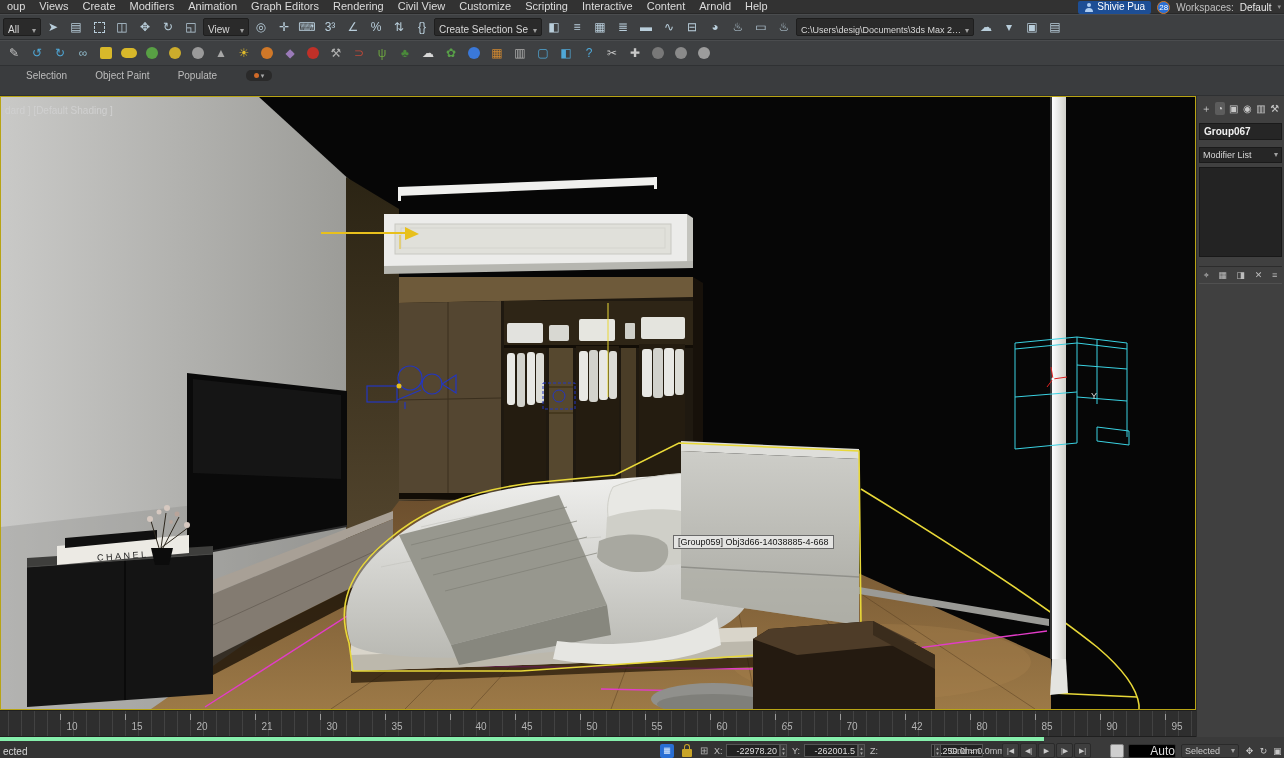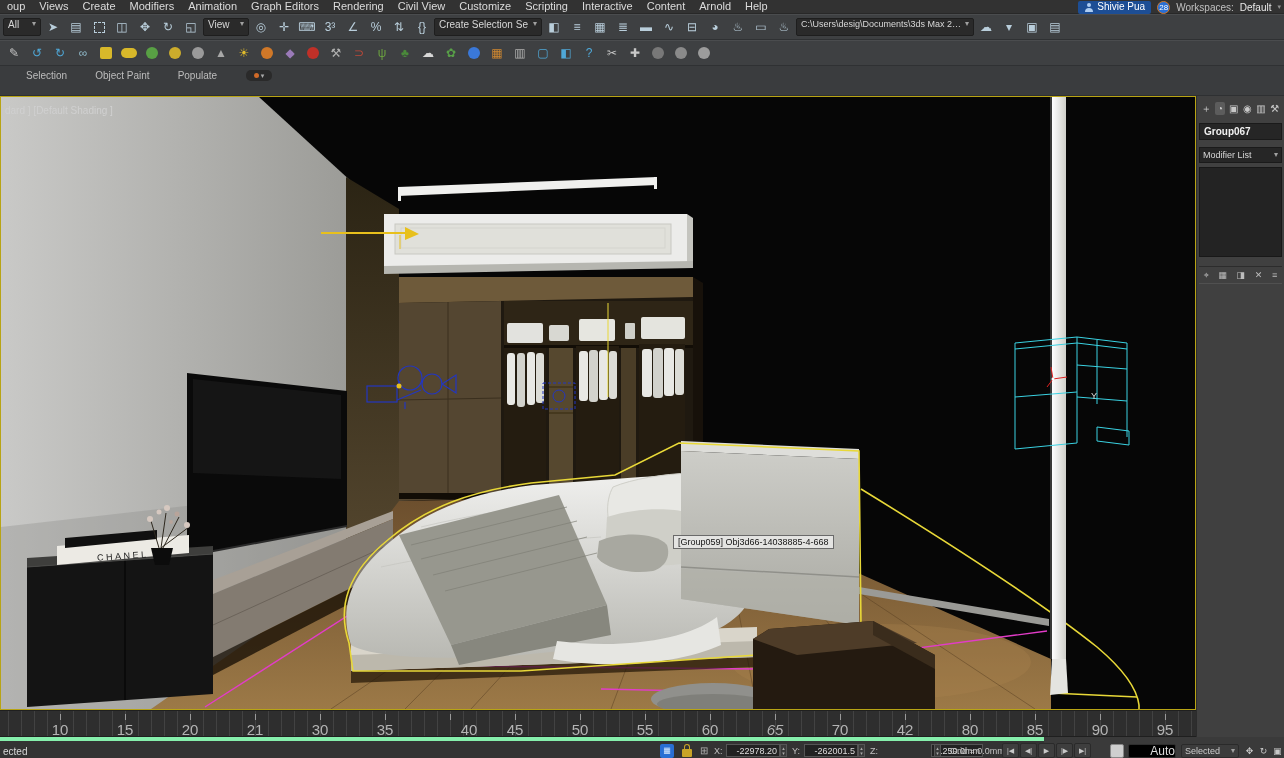--- a/index.html
+++ b/index.html
@@ -27,21 +27,21 @@
   .tb{position:absolute;left:0;width:100%;background:#3e4042;border-top:1px solid #4a4c4e;
       border-bottom:1px solid #2f3133;display:flex;align-items:center;gap:1px;padding:0 3px;box-sizing:border-box;}
   #toolbar-main{top:14px;height:26px;}
   #toolbar-custom{top:40px;height:26px;}
   .tb-icon{width:22px;height:22px;display:flex;align-items:center;justify-content:center;border-radius:2px;flex:none;}
   .tb-glyph{font-size:12px;line-height:1;color:#b9cedb;}
   .dashbox{width:11px;height:11px;border:1px dashed #b9cedb;box-sizing:border-box;}
   .shape-sq{width:12px;height:12px;border-radius:2px;display:block;}
   .shape-ci{width:12px;height:12px;border-radius:50%;display:block;}
   .shape-ov{width:16px;height:10px;border-radius:5px;display:block;}
-  .tb-dd{height:18px;background:#2a2a2a;border:1px solid #1e1e1e;display:flex;align-items:flex-start;
+  .tb-dd{height:18px;background:#2a2a2a;border:1px solid #1e1e1e;display:flex;align-items:flex-end;
          justify-content:space-between;padding:0 4px;font-size:10px;color:#d8d8d8;border-radius:2px;
          box-sizing:border-box;flex:none;}
   .tb-path{font-size:9px;}
   .dd-label{white-space:nowrap;overflow:hidden;text-overflow:ellipsis;}
   .dd-arrow{font-size:8px;color:#a0a0a0;margin-left:3px;flex:none;}
 
   
   #ribbon-row{position:absolute;top:66px;left:0;width:100%;height:30px;background:#3a3c3e;
               border-bottom:1px solid #2e3032;box-sizing:border-box;}
   #ribbon-tabs{display:flex;gap:28px;padding:4px 0 0 26px;font-size:10px;color:#bdbdbd;}
@@ -72,21 +72,21 @@
   #stack-buttons{margin:9px 2px 0;height:16px;border-top:1px solid #2c2c2c;border-bottom:1px solid #505050;
                  display:flex;align-items:center;justify-content:space-around;}
   .stack-btn{font-size:9px;color:#bcbcbc;line-height:1;}
 
   
   #timeline{position:absolute;left:0;top:710px;width:1196px;height:27px;background:#2e2e2e;
             border-top:1px solid #1f1f1f;border-bottom:1px solid #1f1f1f;box-sizing:border-box;
             background-image:repeating-linear-gradient(90deg,rgba(170,170,170,.16) 0 1px,transparent 1px 13px);
             background-position:8px 0;}
   .tl-tick{position:absolute;top:3px;width:1px;height:6px;background:#9a9a9a;}
-  .tl-label{position:absolute;top:10px;transform:translateX(-50%);font-size:15px;color:#b4b4b4;}
+  .tl-label{position:absolute;top:10px;transform:translateX(-50%);font-size:10px;color:#b4b4b4;margin-left:12px;}
 
   
   #statusbar{position:absolute;left:0;top:737px;width:1044px;height:21px;background:#333333;
              border-top:4px solid #86efac;box-sizing:border-box;}
   #status-left{position:absolute;left:3px;top:5px;font-size:10px;color:#d8d8d8;}
   #isolate-btn{position:absolute;left:660px;top:3px;width:14px;height:14px;background:var(--accent-blue);
                border-radius:2px;display:flex;align-items:center;justify-content:center;}
   .glyph-s{font-size:8px;color:#dcecff;line-height:1;}
   #lock-btn{position:absolute;left:682px;top:8px;width:10px;height:8px;background:#c8a428;border-radius:1px;}
   #lock-btn::before{content:"";position:absolute;top:-5px;left:2px;width:6px;height:5px;border:1.5px solid #c8a428;

